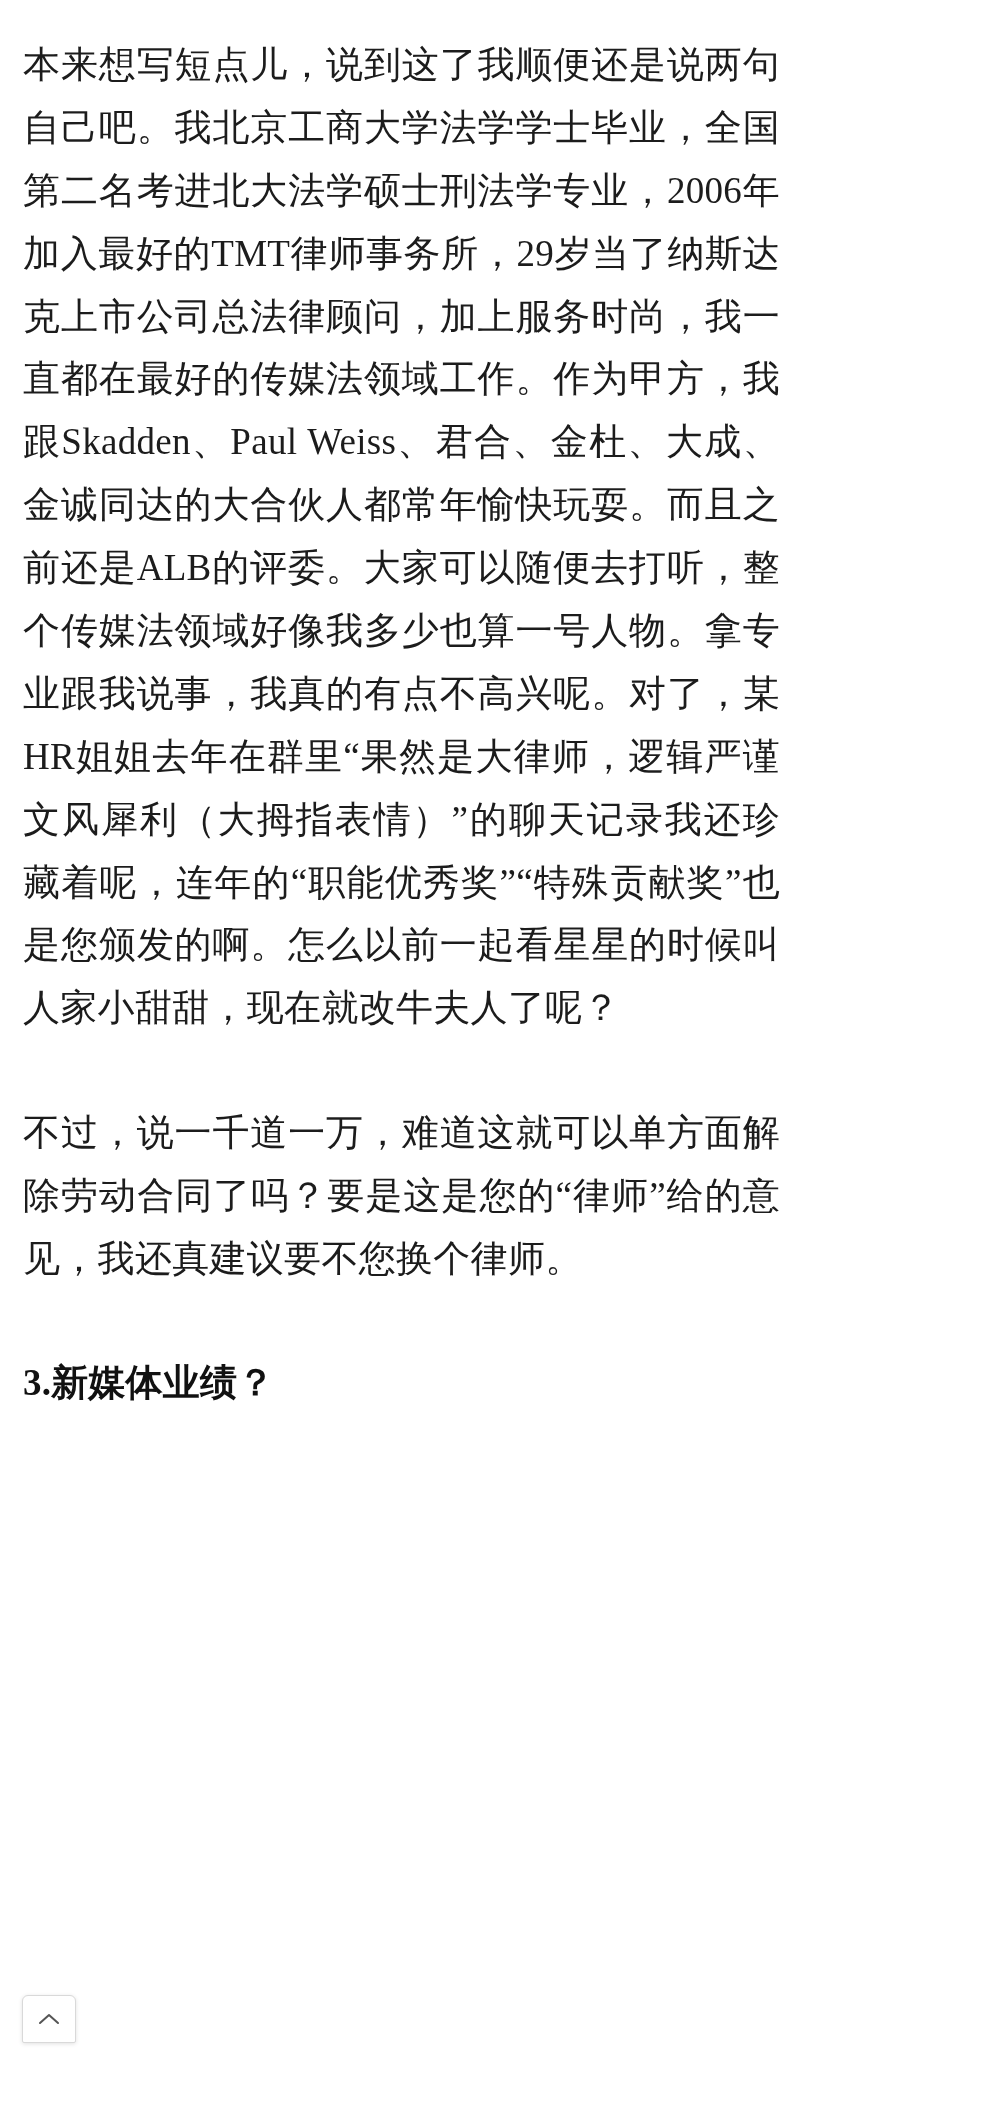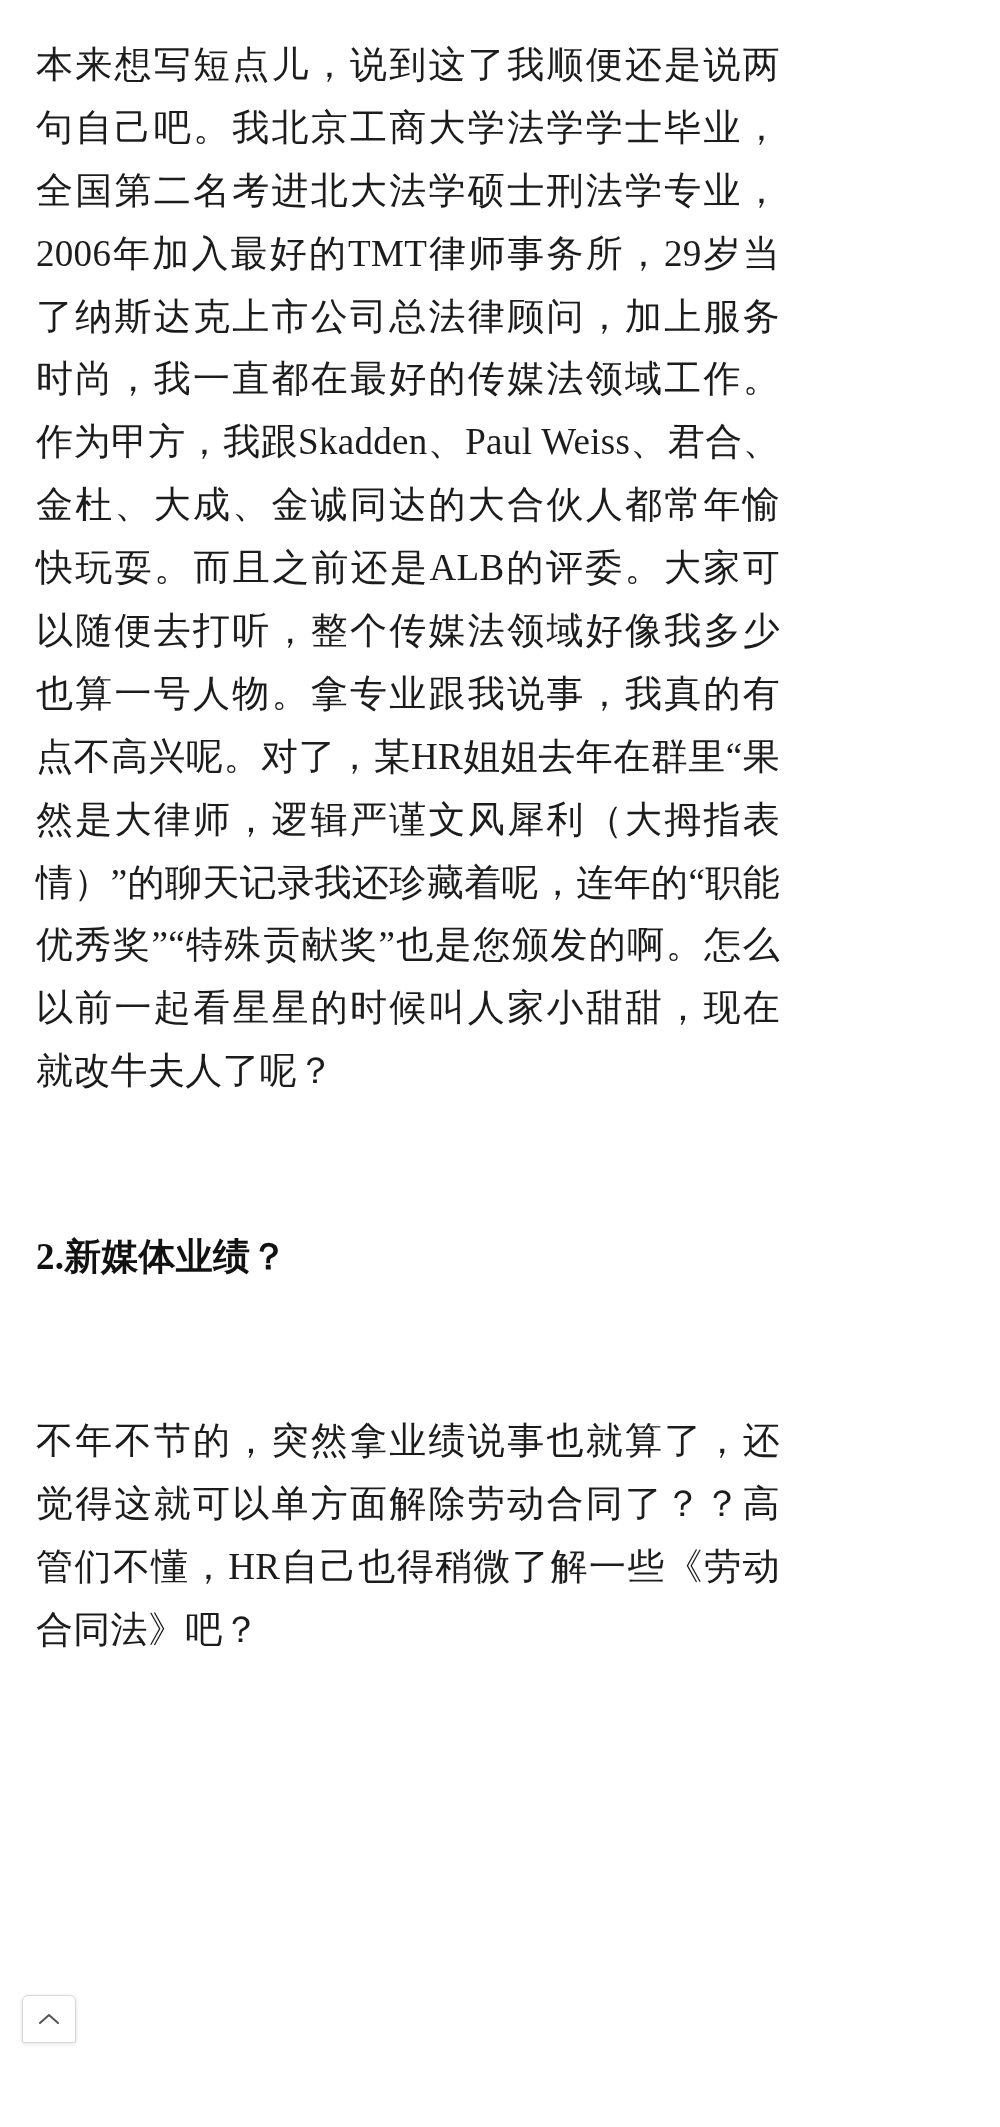--- a/index.html
+++ b/index.html
@@ -12,21 +12,21 @@
     min-height: 2127px;
     font-family: "Liberation Serif", "DejaVu Serif", serif;
     color: #1a1a1a;
     position: relative;
     overflow: hidden;
   }
   .page {
     width: 808px;
     min-height: 2127px;
     box-sizing: border-box;
-    padding: 34px 28px 0 36px;
+    padding: 34px 28px 0 23px;
     position: relative;
   }
   .para {
     font-size: 37px;
     line-height: 1.70;
     letter-spacing: 0.3px;
     text-align: justify;
     text-justify: inter-ideograph;
     margin: 0 0 0 0;
     color: #1c1c1c;
@@ -59,31 +59,31 @@
 </style>
 </head>
 <body>
 
 <div class="page">
 
   <p class="para">本来想写短点儿，说到这了我顺便还是说两句自己吧。我北京工商大学法学学士毕业，全国第二名考进北大法学硕士刑法学专业，2006年加入最好的TMT律师事务所，29岁当了纳斯达克上市公司总法律顾问，加上服务时尚，我一直都在最好的传媒法领域工作。作为甲方，我跟Skadden、Paul Weiss、君合、金杜、大成、金诚同达的大合伙人都常年愉快玩耍。而且之前还是ALB的评委。大家可以随便去打听，整个传媒法领域好像我多少也算一号人物。拿专业跟我说事，我真的有点不高兴呢。对了，某HR姐姐去年在群里“果然是大律师，逻辑严谨文风犀利（大拇指表情）”的聊天记录我还珍藏着呢，连年的“职能优秀奖”“特殊贡献奖”也是您颁发的啊。怎么以前一起看星星的时候叫人家小甜甜，现在就改牛夫人了呢？</p>
 
   <div class="gap-lg"></div>
 
+  <p class="para">不过，说一千道一万，难道这就可以单方面解除劳动合同了吗？要是这是您的“律师”给的意见，我还真建议要不您换个律师。</p>
 
   <div class="gap-lg"></div>
 
-  <h2 class="heading">2.新媒体业绩？</h2>
+  <h2 class="heading">3.新媒体业绩？</h2>
 
   <div class="gap-lg"></div>
 
 
   <div class="gap-lg"></div>
 
-  <p class="para">不年不节的，突然拿业绩说事也就算了，还觉得这就可以单方面解除劳动合同了？？高管们不懂，HR自己也得稍微了解一些《劳动合同法》吧？</p>
 
   <div class="scroll-top">
     <span>
       <svg width="22" height="14" viewBox="0 0 22 14" aria-hidden="true">
         <polyline points="2,11 11,3 20,11" fill="none" stroke="#555555" stroke-width="2" stroke-linecap="round" stroke-linejoin="round"></polyline>
       </svg>
     </span>
   </div>
 
 </div>

